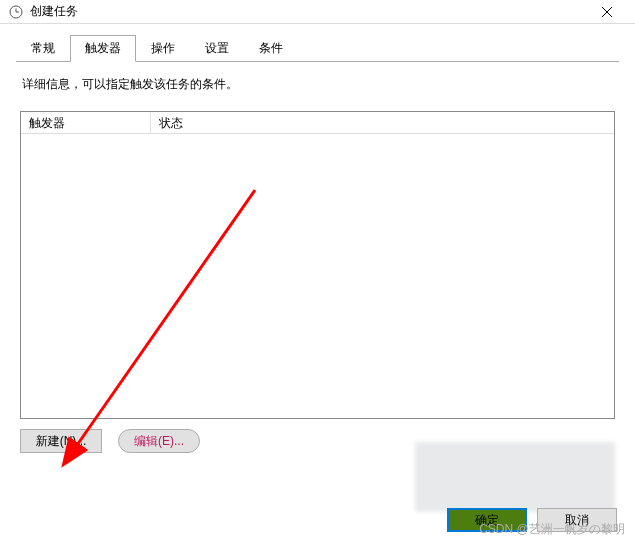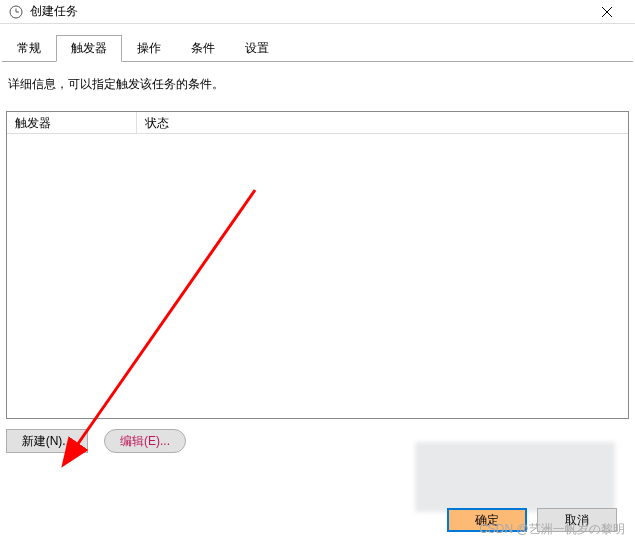--- a/index.html
+++ b/index.html
@@ -31,21 +31,21 @@
     .close-btn {
       width: 40px; height: 30px;
       display: flex;
       align-items: center;
       justify-content: center;
       font-size: 14px;
       color: #000;
       cursor: pointer;
     }
     .content {
-      padding: 10px 2px;
+      padding: 10px 16px;
     }
     .tabbar {
       display: flex;
       border-bottom: 1px solid #aaa;
       margin-bottom: 14px;
     }
     .tab {
       padding: 4px 14px;
       font-size: 12px;
       border: 1px solid transparent;
@@ -112,21 +112,21 @@
       bottom: 10px;
       right: 18px;
       display: flex;
       gap: 10px;
     }
     .footer .btn {
       min-width: 80px;
     }
     .footer .primary {
       border: 2px solid #0078d7;
-      background: #fdba74;
+      background: #4d7c0f;
     }
     .arrow-overlay {
       position: absolute;
       top: 0; left: 0;
       pointer-events: none;
     }
     .watermark {
       position: absolute;
       bottom: 4px;
       right: 10px;
@@ -164,22 +164,22 @@
       <line x1="10" y1="0" x2="0" y2="10" stroke="#000" stroke-width="1"></line>
     </svg>
   </div>
 </div>
 
 <div class="content">
   <div class="tabbar">
     <div class="tab">常规</div>
     <div class="tab active">触发器</div>
     <div class="tab">操作</div>
+    <div class="tab">设置</div>
     <div class="tab">条件</div>
-    <div class="tab">设置</div>
   </div>
 
   <div class="description">详细信息，可以指定触发该任务的条件。</div>
 
   <div class="table-container">
     <div class="table-header">
       <div class="th th1">触发器</div>
       <div class="th th3">状态</div>
     </div>
   </div>

